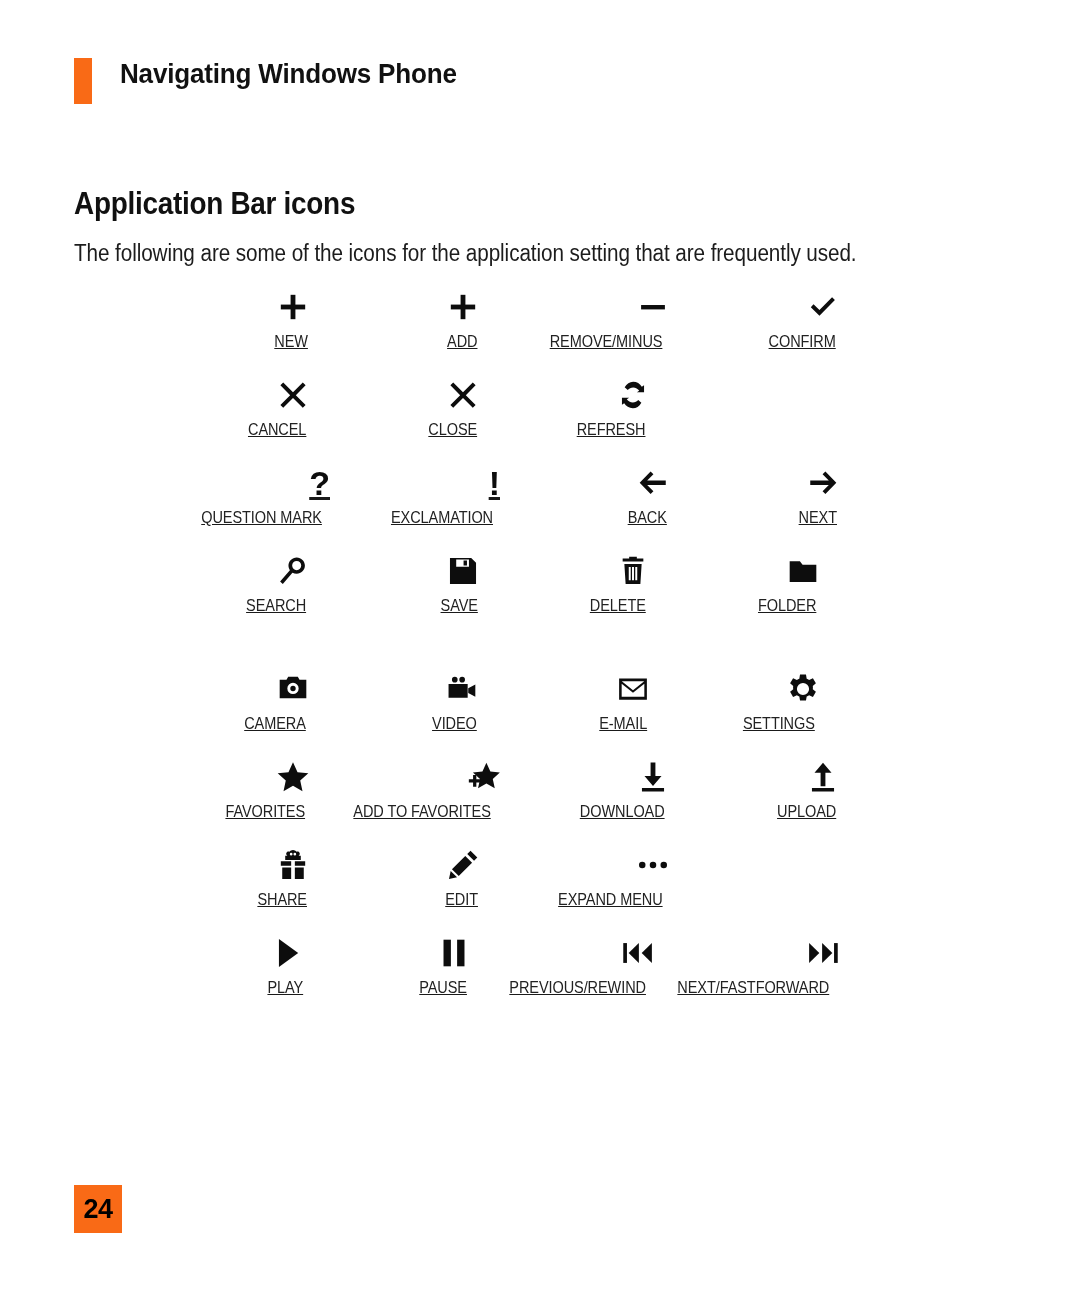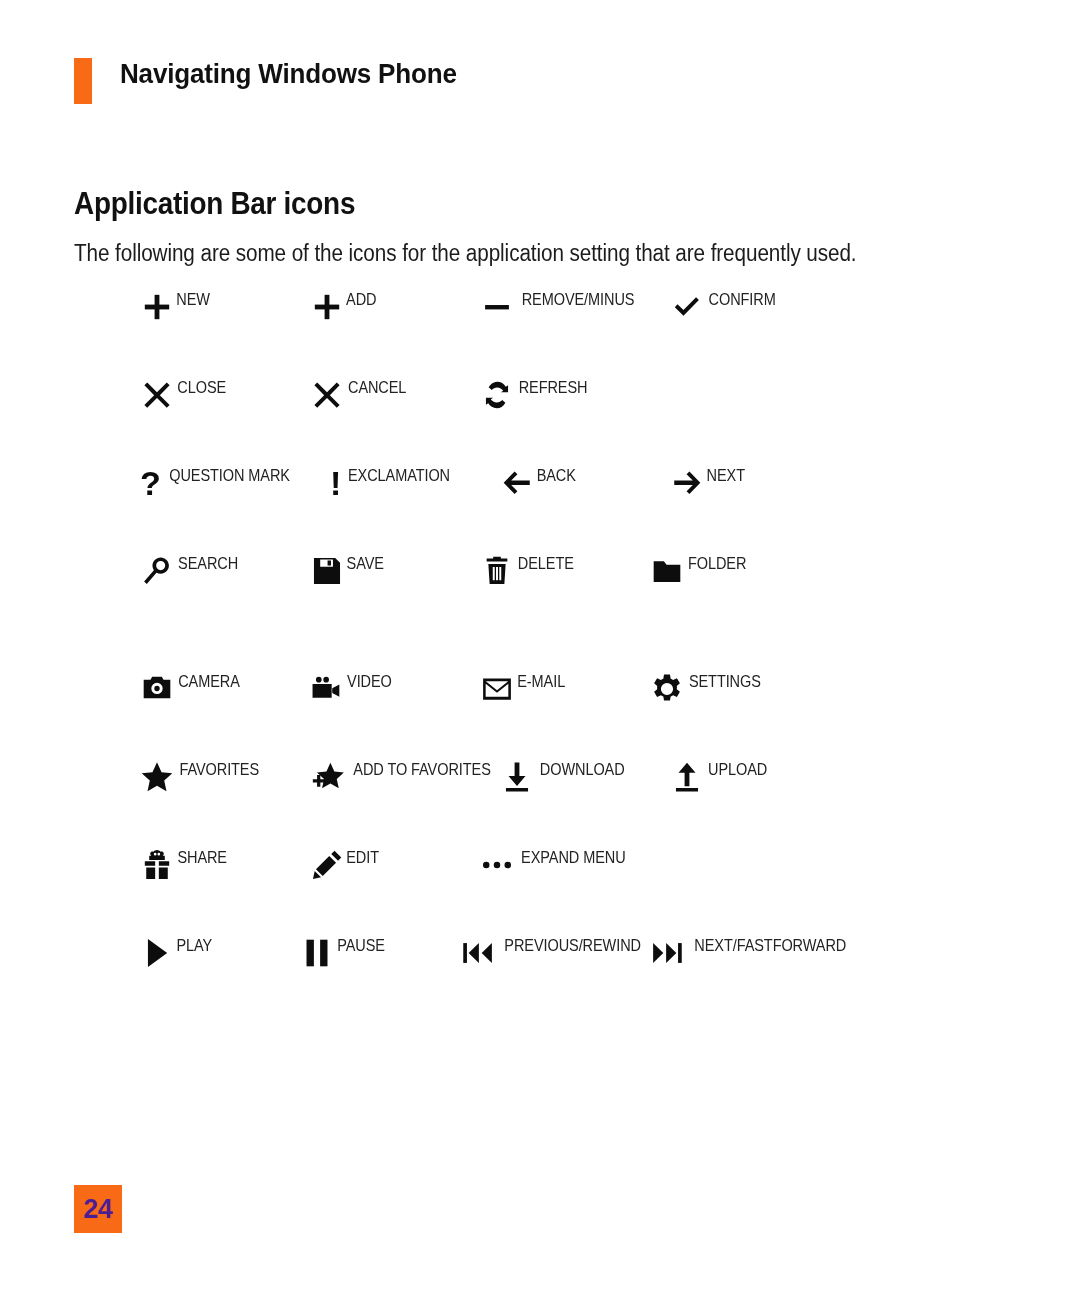--- a/index.html
+++ b/index.html
@@ -78,23 +78,24 @@
   .icon-row {
     display: flex;
     height: 88px;
   }
   .icon-row.gap-after {
     margin-bottom: 30px;
   }
   .icon-cell {
     width: 170px;
     display: flex;
-    flex-direction: row;
-    align-items: flex-start;
+    flex-direction: column;
+    align-items: flex-end;
     justify-content: flex-start;
+    text-decoration: underline;
   }
   .icon-cell.wide { width: 190px; }
   .icon-glyph {
     height: 42px;
     display: flex;
     align-items: center;
     justify-content: center;
     color: #0d0d0d;
   }
   .icon-glyph svg { display: block; }
@@ -109,21 +110,21 @@
   }
 
   
   .page-badge {
     position: absolute;
     left: 74px;
     top: 1185px;
     width: 48px;
     height: 48px;
     background: #F96A16;
-    color: #4c1d95;
+    color: #000000;
     display: flex;
     align-items: center;
     justify-content: center;
     font-size: 27px;
     font-weight: bold;
     letter-spacing: -0.5px;
   }
 </style>
 </head>
 <body>
@@ -173,29 +174,29 @@
         <div class="icon-label">CONFIRM</div>
       </div>
     </div>
     <div class="icon-row">
       <div class="icon-cell">
         <div class="icon-glyph">
           <svg width="34" height="34" viewBox="0 0 24 24" fill="currentColor" aria-hidden="true">
             <path d="M5.1 3.2L12 10.1l6.9-6.9 2.0 2.0L14 12.1l6.9 6.9-2.0 2.0L12 14.1l-6.9 6.9-2.0-2.0 6.9-6.9L3.1 5.2z"></path>
           </svg>
         </div>
+        <div class="icon-label">CANCEL</div>
+      </div>
+      <div class="icon-cell">
+        <div class="icon-glyph">
+          <svg width="34" height="34" viewBox="0 0 24 24" fill="currentColor" aria-hidden="true">
+            <path d="M5.1 3.2L12 10.1l6.9-6.9 2.0 2.0L14 12.1l6.9 6.9-2.0 2.0L12 14.1l-6.9 6.9-2.0-2.0 6.9-6.9L3.1 5.2z"></path>
+          </svg>
+        </div>
         <div class="icon-label">CLOSE</div>
-      </div>
-      <div class="icon-cell">
-        <div class="icon-glyph">
-          <svg width="34" height="34" viewBox="0 0 24 24" fill="currentColor" aria-hidden="true">
-            <path d="M5.1 3.2L12 10.1l6.9-6.9 2.0 2.0L14 12.1l6.9 6.9-2.0 2.0L12 14.1l-6.9 6.9-2.0-2.0 6.9-6.9L3.1 5.2z"></path>
-          </svg>
-        </div>
-        <div class="icon-label">CANCEL</div>
       </div>
       <div class="icon-cell">
         <div class="icon-glyph">
           <svg width="34" height="34" viewBox="0 0 24 24" fill="currentColor" aria-hidden="true">
             <path d="M12.1 2.6c2.6 0 4.9 1.4 6.1 3.5l1.6-1.0v5.0h-5.1l1.7-1.1c-0.9-1.4-2.5-2.3-4.3-2.3-1.5 0-2.9 0.7-3.8 1.7L6.1 6.6C7.6 4.1 9.6 2.6 12.1 2.6z"></path>
             <path d="M11.9 21.4c-2.6 0-4.9-1.4-6.1-3.5l-1.6 1.0v-5.0h5.1l-1.7 1.1c0.9 1.4 2.5 2.3 4.3 2.3 1.5 0 2.9-0.7 3.8-1.7l2.2 1.8c-1.5 2.5-3.5 4.0-6.0 4.0z"></path>
           </svg>
         </div>
         <div class="icon-label">REFRESH</div>
       </div>

